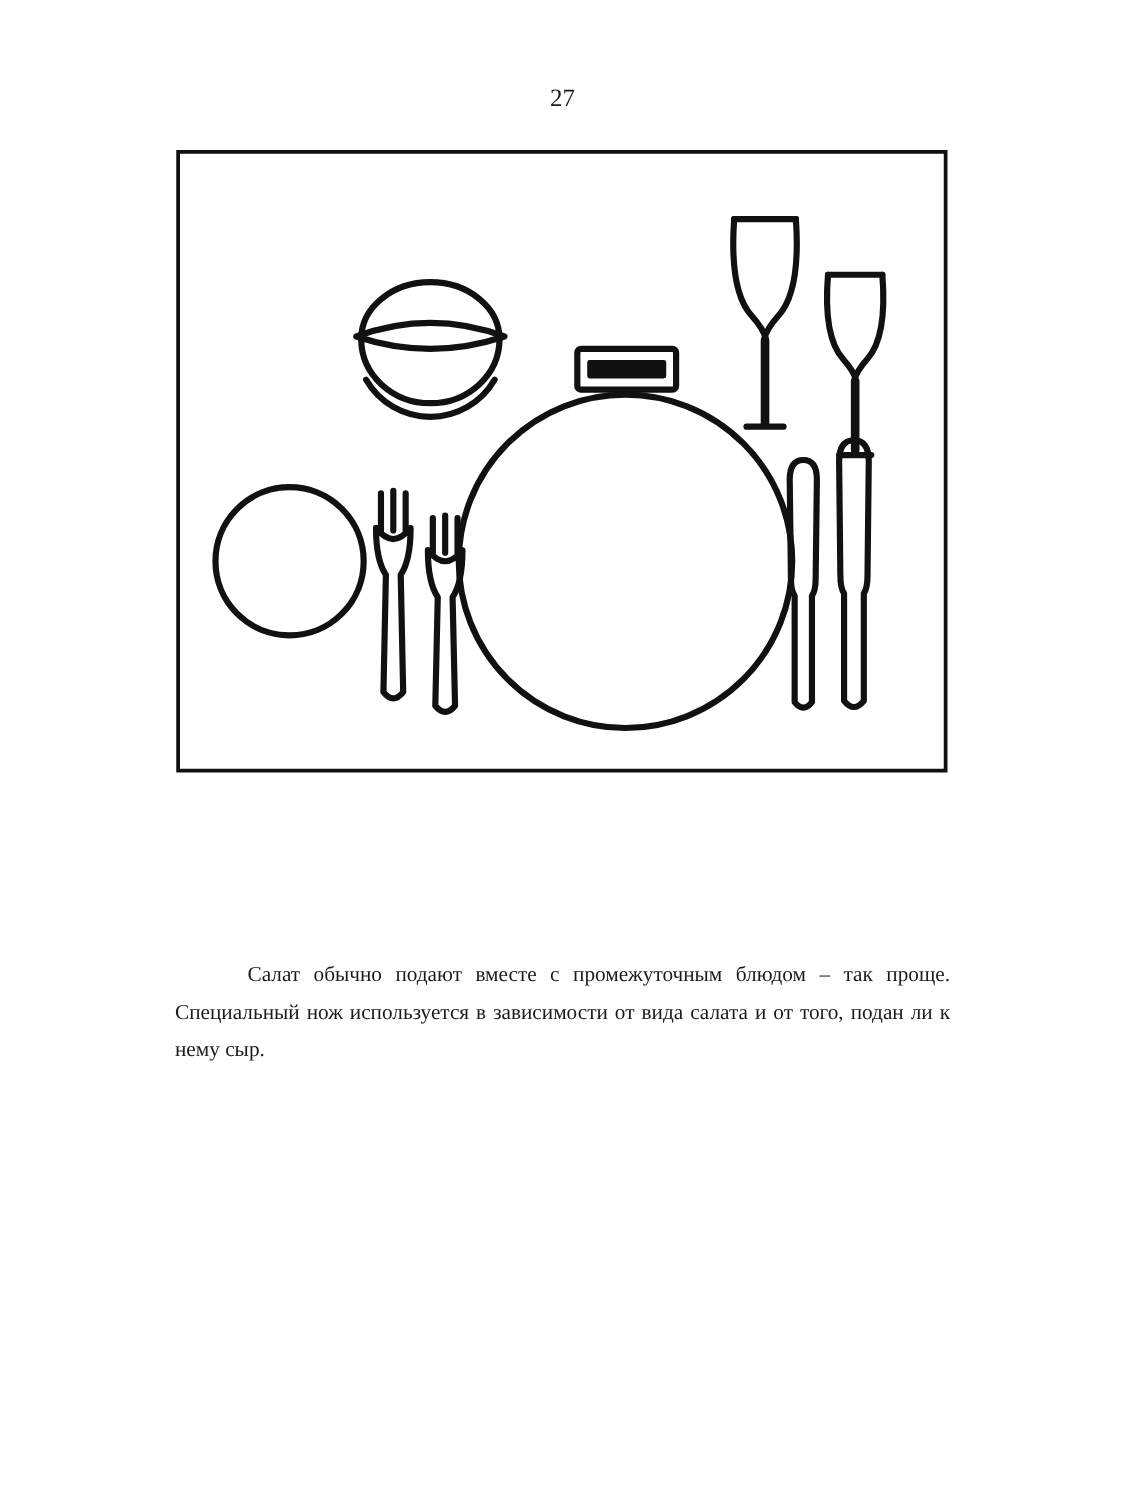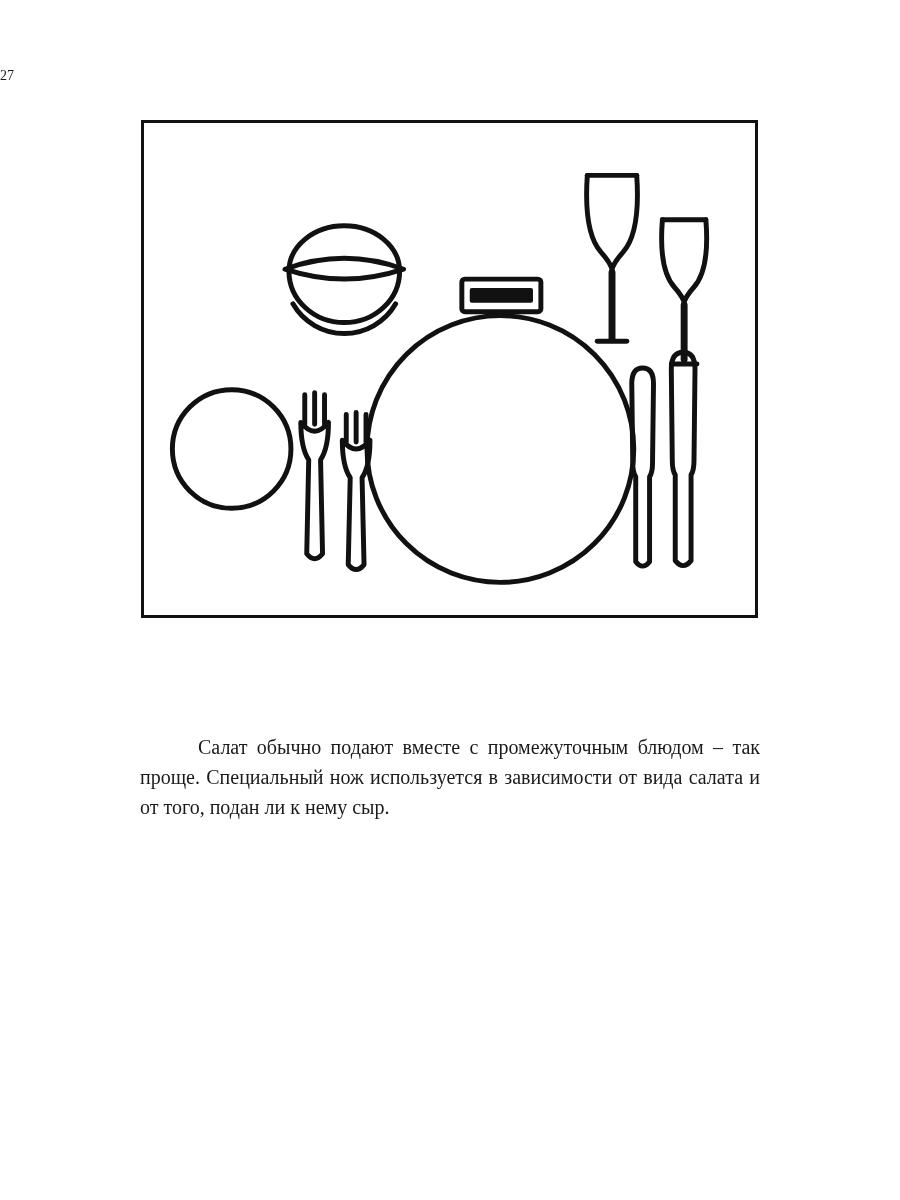--- a/index.html
+++ b/index.html
@@ -17,22 +17,22 @@
   }
   .page {
     position: absolute;
     inset: 0;
   }
   .page-number {
     position: absolute;
     top: 68px;
     left: 0;
     width: 900px;
-    text-align: left;
-    font-size: 14px;
+    text-align: center;
+    font-size: 20px;
     font-family: "Liberation Serif", serif;
     color: #1a1a1a;
   }
   .figure-frame {
     position: absolute;
     left: 141px;
     top: 120px;
     width: 617px;
     height: 498px;
     border: 3px solid #111111;
@@ -51,23 +51,23 @@
     width: 900px;
     text-align: center;
     font-size: 20px;
     font-weight: bold;
     font-family: "Liberation Serif", serif;
     color: #111111;
   }
   .body-text {
     position: absolute;
     left: 140px;
-    top: 712px;
+    top: 748px;
     width: 620px;
-    font-size: 20px;
+    font-size: 17px;
     line-height: 30px;
     text-align: justify;
     text-indent: 58px;
     font-family: "Liberation Serif", serif;
     color: #1a1a1a;
     hyphens: none;
   }
 </style>
 </head>
 <body>

